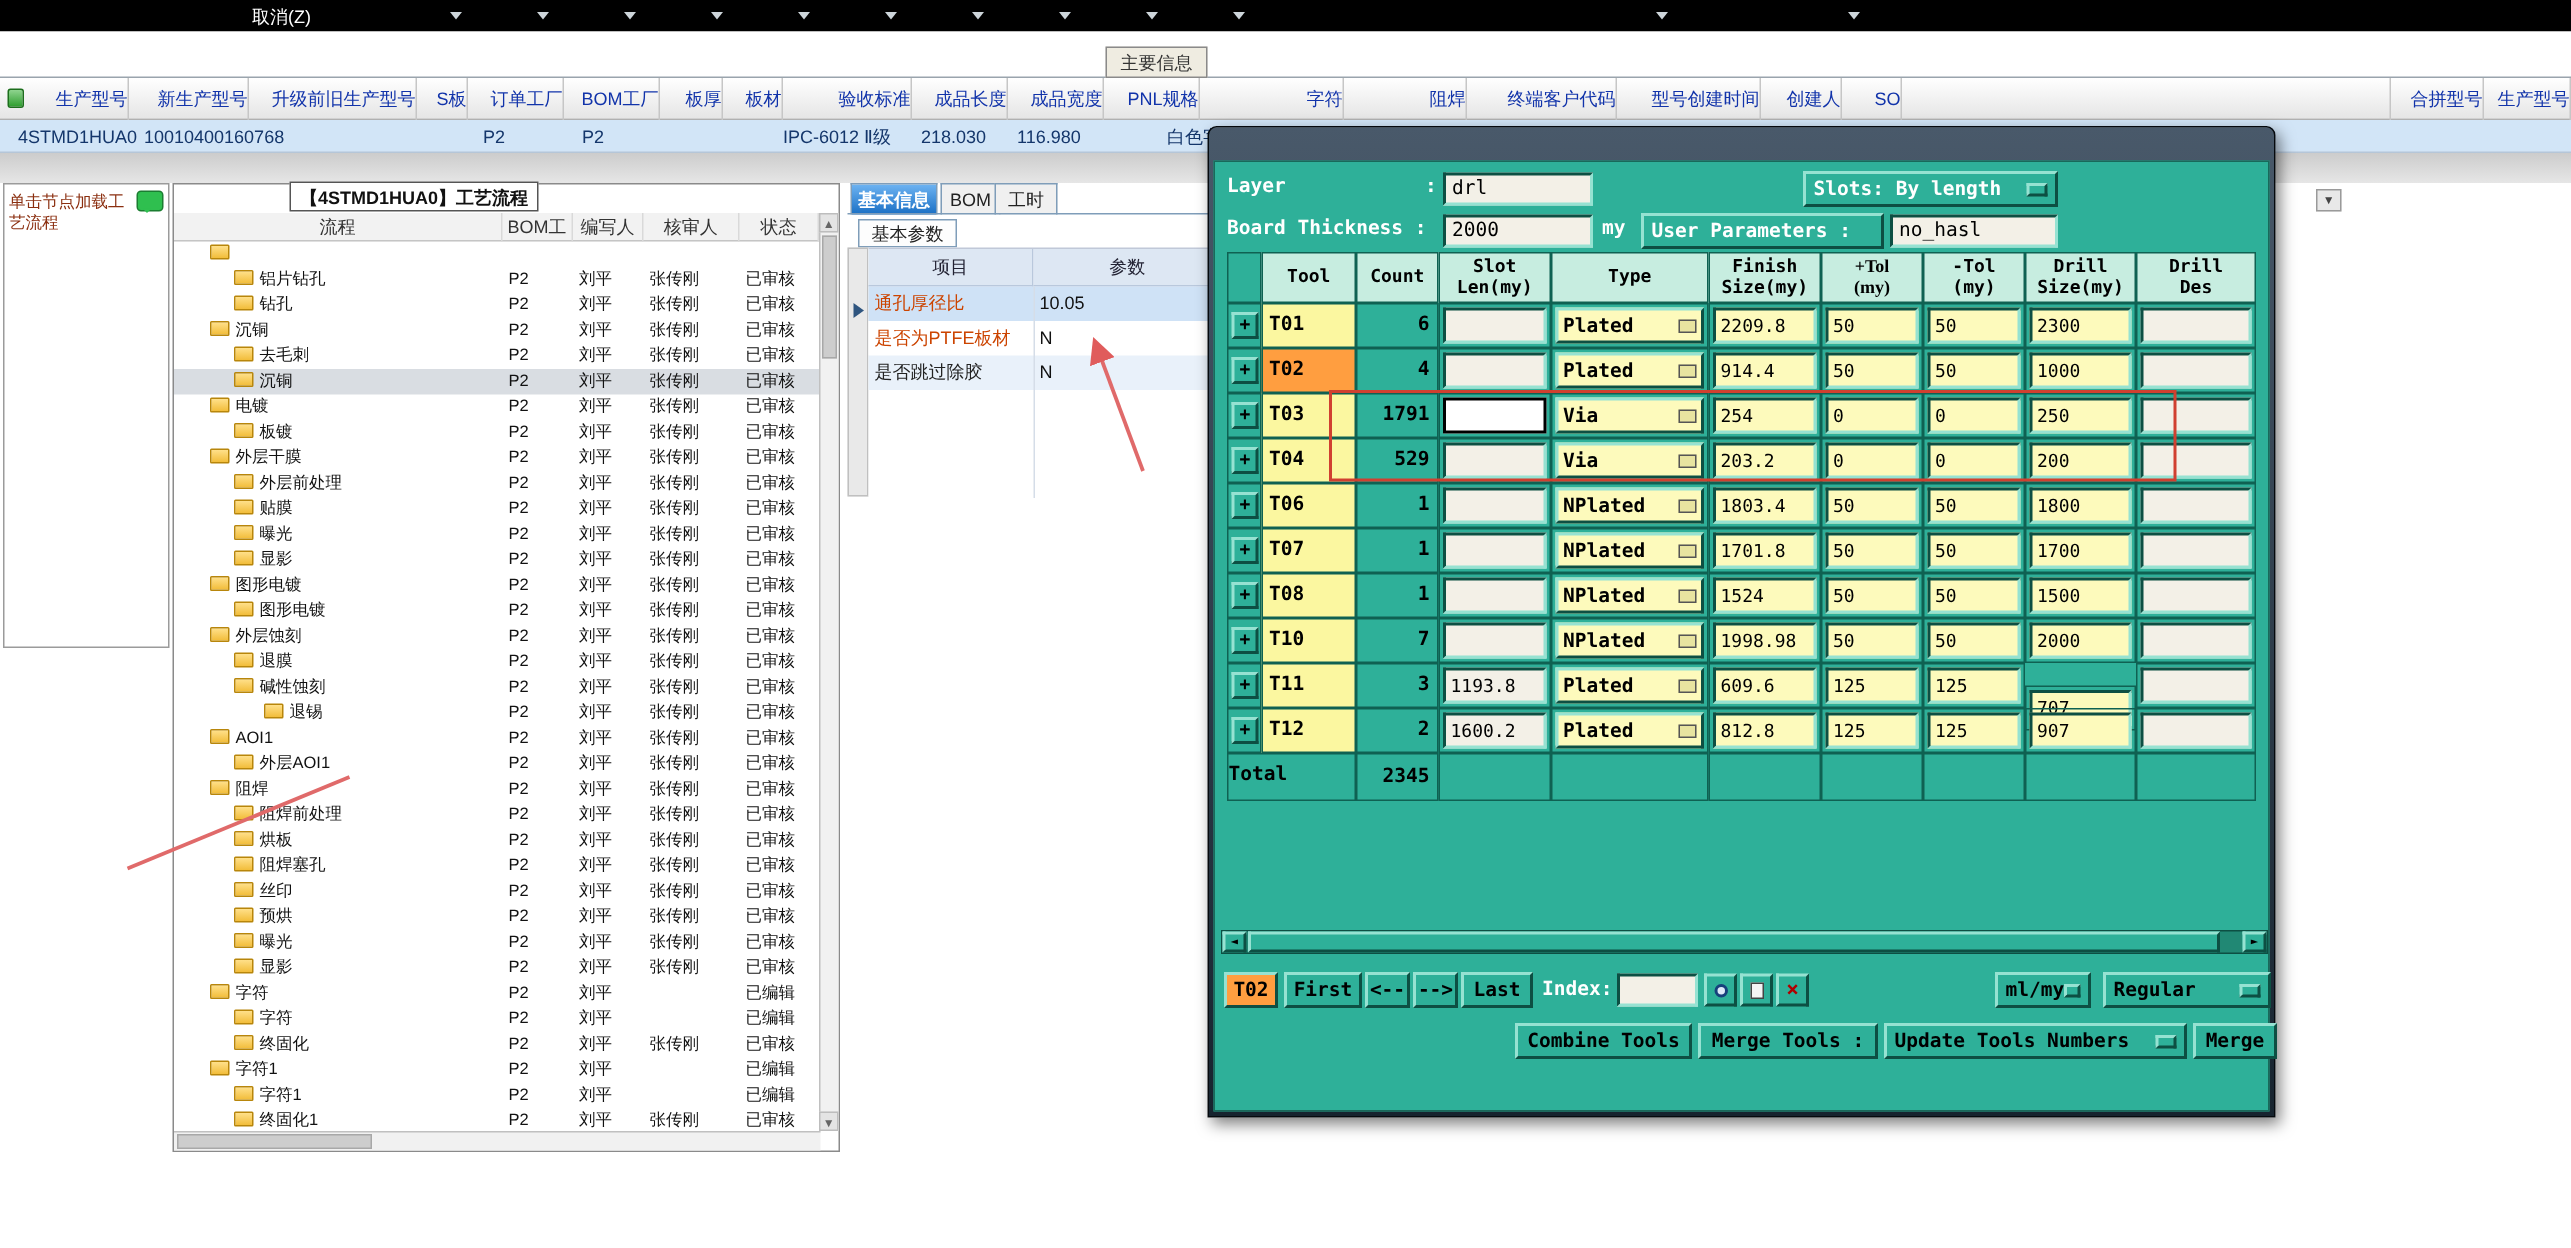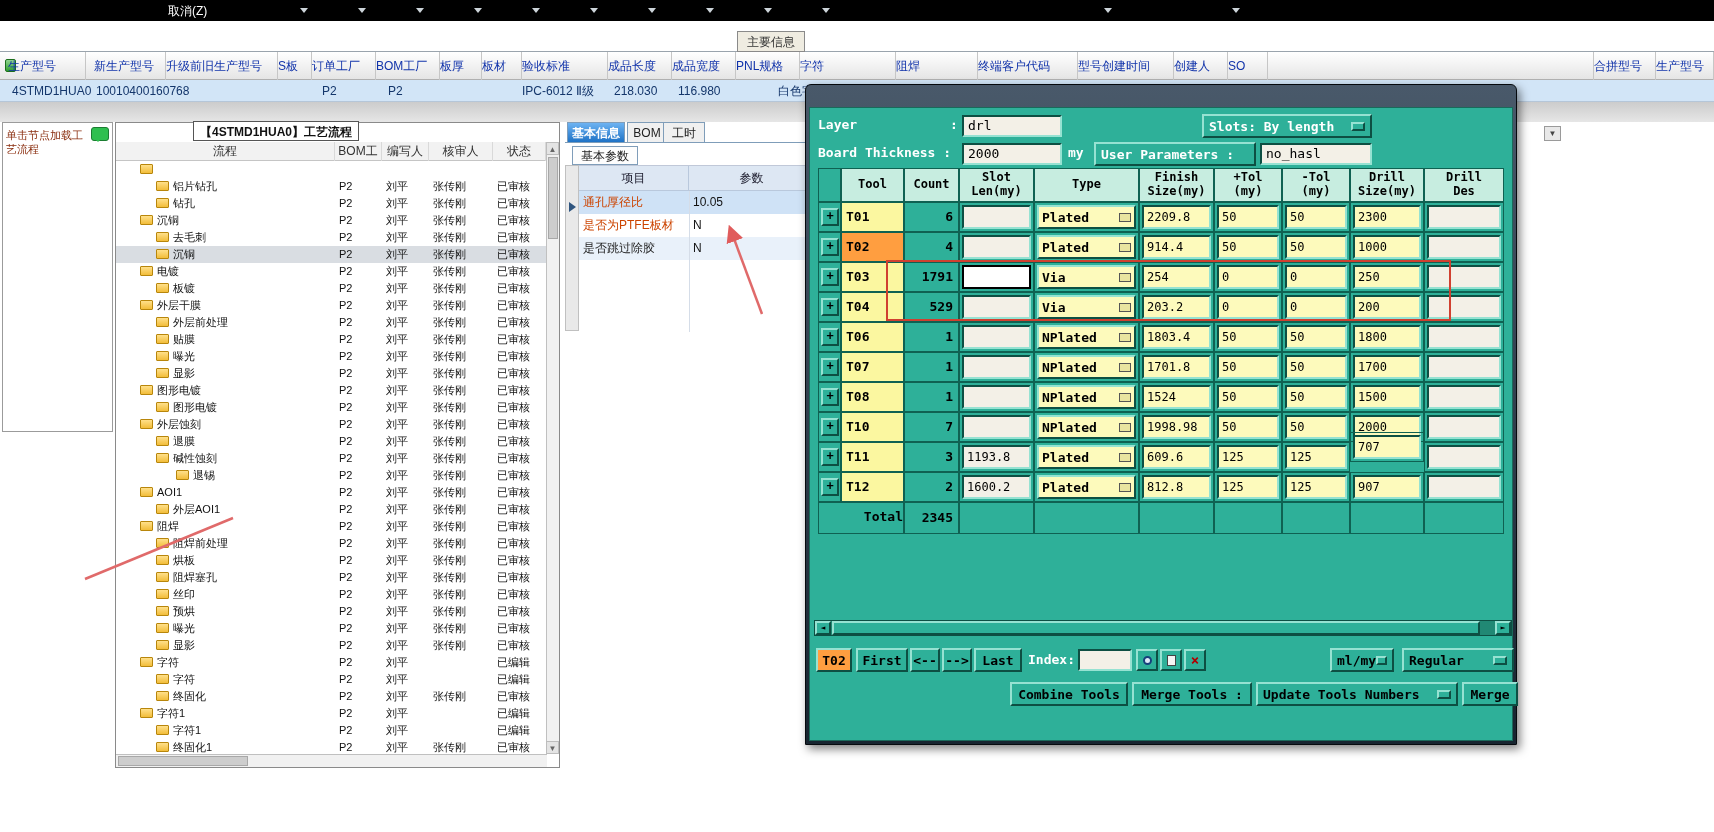--- a/index.html
+++ b/index.html
@@ -11,21 +11,21 @@
 #menubar{left:0;top:0;width:1714px;height:21px;background:#000}
 #menubar .cancel{position:absolute;left:168px;top:3px;color:#fff;font-size:12px}
 .mb-arrow{position:absolute;top:8px;width:0;height:0;border-left:4px solid transparent;border-right:4px solid transparent;border-top:5px solid #cdd5da}
 
 
 #tabstrip{left:0;top:21px;width:1714px;height:31px;background:#fff;border-bottom:1px solid #9aa4ad}
 #maintab{position:absolute;left:737px;top:10px;height:21px;padding:2px 9px;border:1px solid #8a8a8a;background:#efece1;font-size:12px;color:#333}
 
 
 #hdrrow{left:0;top:52px;width:1714px;height:28px;background:linear-gradient(#ffffff,#e5e5e5);border-bottom:1px solid #b0b0b0}
-.hcol{position:absolute;top:0;height:28px;line-height:28px;text-align:left;font-size:12px;color:#1133aa;border-right:1px solid #c6c6c6;overflow:hidden;white-space:nowrap}
+.hcol{position:absolute;top:0;height:28px;line-height:28px;text-align:right;font-size:12px;color:#1133aa;border-right:1px solid #c6c6c6;overflow:hidden;white-space:nowrap}
 #corner-ico{position:absolute;left:5px;top:7px;width:11px;height:13px;background:linear-gradient(#8fd48f,#2f9e2f);border:1px solid #1c6e1c;border-radius:2px}
 #datarow{left:0;top:80px;width:1714px;height:22px;background:#d2e5f7;border-bottom:1px solid #b5c6d8}
 .dcellv{position:absolute;top:0;height:22px;line-height:22px;font-size:12px;color:#14366b;white-space:nowrap}
 #band{left:0;top:102px;width:1714px;height:20px;background:linear-gradient(#cccccc,#e6e6e6)}
 
 
 #hint{left:2px;top:122px;width:111px;height:310px;background:#fff;border:1px solid #9b9b9b}
 #hint .txt{position:absolute;left:3px;top:5px;font-size:11px;color:#8b2f10;line-height:14px;width:84px}
 #bubble{position:absolute;right:3px;top:4px;width:18px;height:14px;background:#2fbf4f;border:1px solid #1b7d31;border-radius:3px}
 #bubble:after{content:"";position:absolute;left:3px;bottom:-5px;border:3px solid transparent;border-top-color:#2fbf4f}
@@ -87,21 +87,21 @@
 .dcell{position:absolute;border:1px solid #0f6152}
 .expbtn{position:absolute;left:2px;top:5px;width:18px;height:18px;background:#2eb099;border:2px solid;border-color:#96e2d2 #0d4f43 #0d4f43 #96e2d2;color:#000;font-weight:bold;font-size:12px;line-height:13px;text-align:center}
 .toolcell{background:#fbf7a0;font-weight:bold;font-size:13px;color:#000;line-height:28px;padding-left:4px}
 .toolcell.orange{background:#ff9e40}
 .countcell{font-weight:bold;font-size:13px;color:#000;line-height:28px;text-align:right;padding-right:5px}
 .din{position:absolute;left:2px;top:2px;right:2px;bottom:2px;background:#f3f0e7;border:2px solid;border-color:#0d4f43 #96e2d2 #96e2d2 #0d4f43;font-size:12px;color:#000;line-height:20px;padding-left:3px;overflow:hidden;white-space:nowrap}
 .din.y{background:#fdfabc}
 .din.foc{border:2px solid #000;background:#fff}
 .dopt{position:absolute;left:2px;top:2px;right:2px;bottom:2px;display:flex;align-items:center;background:#fdfabc;border:2px solid;border-color:#96e2d2 #0d4f43 #0d4f43 #96e2d2;font-size:13px;color:#000;padding:0 3px;font-weight:bold}
 .dopt .og2{margin-left:auto;width:12px;height:9px;background:#e8e4a0;border:1px solid #555}
-.totalcell{font-weight:bold;font-size:13px;color:#000;line-height:28px;text-align:right}
+.totalcell{font-weight:bold;font-size:13px;color:#000;line-height:28px;text-align:left}
 #dlg-hsb{position:absolute;left:4px;top:512px;width:698px;height:16px;background:#218874;border:1px solid #0d4f43}
 .hsb-btn{position:absolute;top:0;width:16px;height:14px;background:#2eb099;border:2px solid;border-color:#96e2d2 #0d4f43 #0d4f43 #96e2d2;color:#000;font-size:8px;line-height:10px;text-align:center}
 #dlg-hsb .thumb{position:absolute;left:17px;top:0;width:648px;height:14px;background:#2eb099;border:2px solid;border-color:#96e2d2 #0d4f43 #0d4f43 #96e2d2}
 .tealbtn{position:absolute;background:#2eb099;border:2px solid;border-color:#96e2d2 #0d4f43 #0d4f43 #96e2d2;color:#000;font-weight:bold;font-size:13px;text-align:center;font-family:"DejaVu Sans Mono",monospace;display:flex;align-items:center;justify-content:center;white-space:nowrap}
 .tealbtn.orange{background:#ff9e40}
 #dlg-nav{position:absolute;left:0;top:540px;width:706px;height:24px}
 #nv-cur{left:6px;width:36px;height:24px}
 #nv-first{left:46px;width:52px;height:24px}
 #nv-prev{left:100px;width:30px;height:24px}
 #nv-next{left:132px;width:30px;height:24px}
@@ -509,21 +509,21 @@
 
     <div id="dtable">
         <div class="dhc corner" style="left: 8px; top: 0px; width: 23px; height: 34px;"></div>
         <div class="dhc" style="left: 31px; top: 0px; width: 63px; height: 34px;">Tool</div>
         <div class="dhc" style="left: 94px; top: 0px; width: 55px; height: 34px;">Count</div>
         <div class="dhc" style="left: 149px; top: 0px; width: 75px; height: 34px;">Slot
 Len(my)</div>
         <div class="dhc" style="left: 224px; top: 0px; width: 105px; height: 34px;">Type</div>
         <div class="dhc" style="left: 329px; top: 0px; width: 75px; height: 34px;">Finish
 Size(my)</div>
-        <div class="dhc" style="left: 404px; top: 0px; width: 68px; height: 34px;">+Tol
+        <div class="dhc" style="left: 404px; top: 0px; width: 68px; height: 34px; font-family: Liberation Serif, serif;">+Tol
 (my)</div>
         <div class="dhc" style="left: 472px; top: 0px; width: 68px; height: 34px;">-Tol
 (my)</div>
         <div class="dhc" style="left: 540px; top: 0px; width: 74px; height: 34px;">Drill
 Size(my)</div>
         <div class="dhc" style="left: 614px; top: 0px; width: 80px; height: 34px;">Drill
 Des</div>
         <div class="dcell" style="left: 8px; top: 34px; width: 23px; height: 30px;">
           <div class="expbtn">+</div>
         </div>
@@ -772,21 +772,21 @@
         </div>
         <div class="dcell" style="left: 329px; top: 274px; width: 75px; height: 30px;">
           <div class="din y">609.6</div>
         </div>
         <div class="dcell" style="left: 404px; top: 274px; width: 68px; height: 30px;">
           <div class="din y">125</div>
         </div>
         <div class="dcell" style="left: 472px; top: 274px; width: 68px; height: 30px;">
           <div class="din y">125</div>
         </div>
-        <div class="dcell" style="left: 540px; top: 264px; width: 74px; height: 30px;">
+        <div class="dcell" style="left: 540px; top: 289px; width: 74px; height: 30px;">
           <div class="din y">707</div>
         </div>
         <div class="dcell" style="left: 614px; top: 274px; width: 80px; height: 30px;">
           <div class="din"></div>
         </div>
         <div class="dcell" style="left: 8px; top: 304px; width: 23px; height: 30px;">
           <div class="expbtn">+</div>
         </div>
         <div class="dcell toolcell" style="left: 31px; top: 304px; width: 63px; height: 30px;">T12</div>
         <div class="dcell countcell" style="left: 94px; top: 304px; width: 55px; height: 30px;">2</div>

